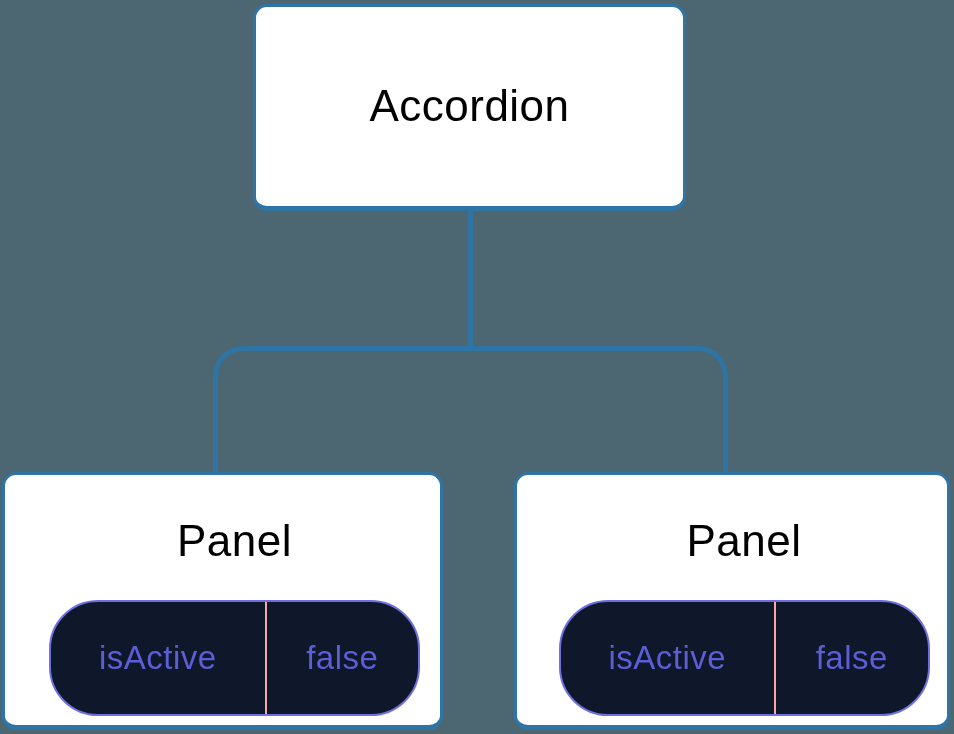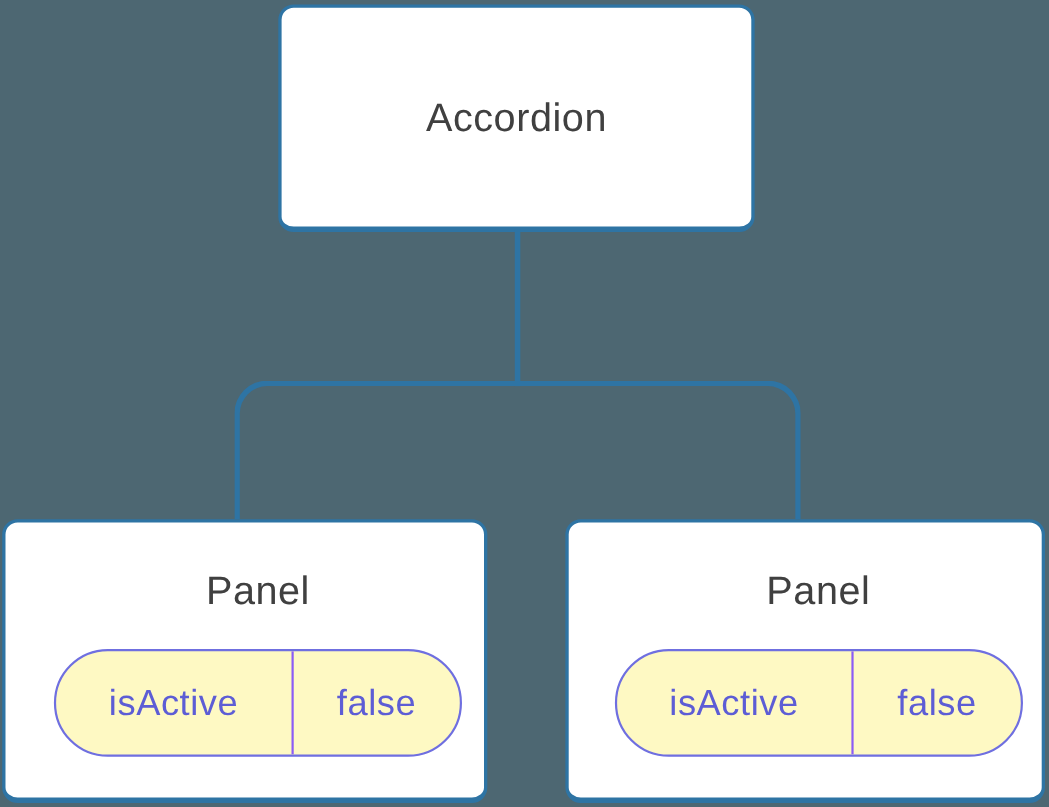--- a/index.html
+++ b/index.html
@@ -25,22 +25,22 @@
   .node-root {
     left: 253px;
     top: 4px;
     width: 433px;
     height: 207px;
     display: flex;
     align-items: center;
     justify-content: center;
   }
   .node-title {
-    color: #404040;
-    font-size: 36px;
+    color: #000000;
+    font-size: 44px;
     letter-spacing: 0.5px;
     line-height: 1.2;
   }
   .stem {
     position: absolute;
     left: 468px;
     top: 209px;
     width: 5px;
     height: 142px;
     background: #2e74a4;
@@ -67,41 +67,41 @@
   }
   .panel-left { left: 2px; }
   .panel-right { left: 514px; width: 436px; }
   .node-panel .node-title {
     margin-top: 40px;
   }
   .prop-pill {
     box-sizing: border-box;
     margin-top: 32px;
     width: 371px;
-    height: 98px;
+    height: 116px;
     border: 2px solid #6f6fe0;
     border-radius: 49px;
     display: flex;
     overflow: hidden;
-    background: #fef9c3;
+    background: #0f172a;
   }
   .prop-cell {
     display: flex;
     align-items: center;
     justify-content: center;
     color: #5d5dd5;
     font-size: 33px;
     letter-spacing: 0.5px;
   }
   .prop-name {
     flex: 0 0 58.2%;
   }
   .prop-value {
     flex: 1 1 auto;
-    border-left: 2px solid #8b5cf6;
+    border-left: 2px solid #fca5a5;
   }
 </style>
 </head>
 <body>
 
 <div class="canvas">
 
   <div class="node node-root">
     <span class="node-title">Accordion</span>
   </div>

